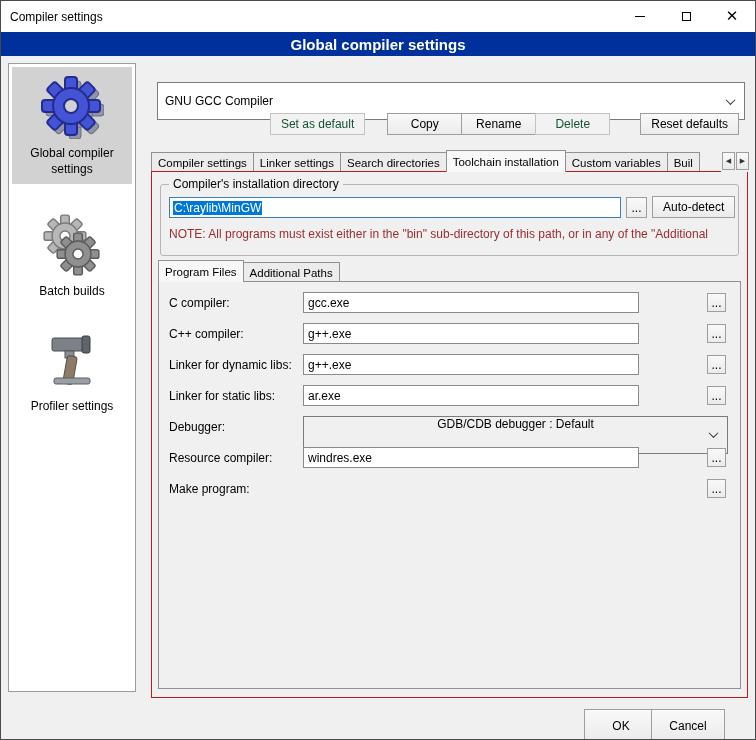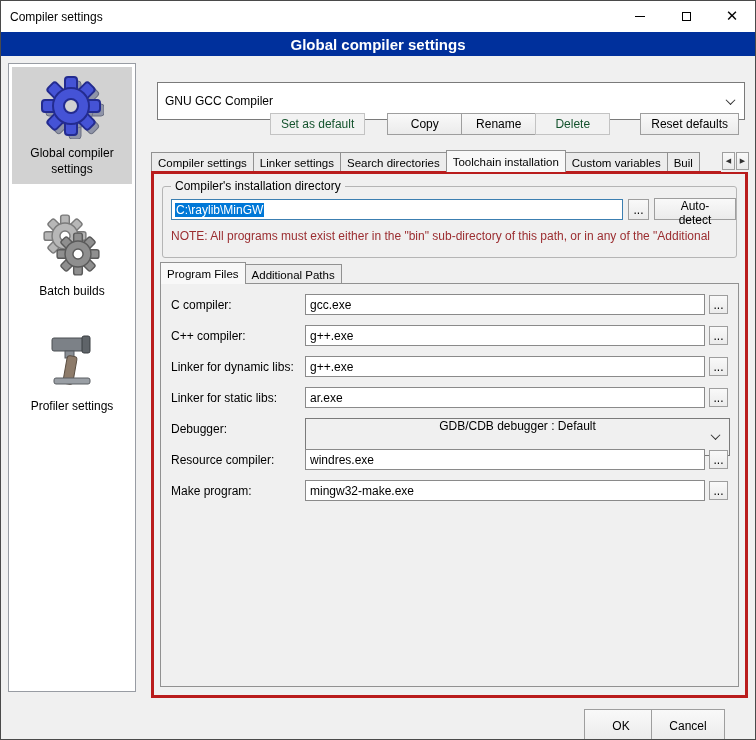--- a/index.html
+++ b/index.html
@@ -104,21 +104,21 @@
   }
   .scroll-btn {
     width: 13px; height: 18px; margin-left: 1px;
     border: 1px solid #9e9e9e; background: linear-gradient(#f9f9f9,#ebebeb);
     display: flex; align-items: center; justify-content: center;
     font-size: 7px; color: #333; cursor: default;
     font-family: "DejaVu Sans", sans-serif;
   }
   .tab-panel {
     position: absolute; left: 0; top: 115px; width: 597px; height: 527px;
-    border: 3px solid #b91c1c; background: #f0f0f0; z-index: 2;
+    border: 1px solid #b91c1c; background: #f0f0f0; z-index: 2;
   }
   
   .groupbox {
     position: absolute; left: 8px; top: 12px; right: 8px; height: 72px;
     border: 1px solid #b5b5b5; border-radius: 3px;
   }
   .groupbox-title {
     position: absolute; top: -8px; left: 8px;
     background: #f0f0f0; padding: 0 4px;
   }
@@ -139,21 +139,21 @@
     position: absolute; left: 6px; top: 88px; right: 6px; height: 22px;
     display: flex; align-items: flex-end;
   }
   .subpanel {
     position: absolute; left: 6px; top: 109px; right: 6px; bottom: 8px;
     border: 1px solid #919191; background: #f0f0f0;
   }
   .f-row { position: absolute; left: 0; right: 0; height: 22px; }
   .f-label { position: absolute; left: 10px; top: 4px; }
   .f-input {
-    position: absolute; left: 144px; top: 0; width: 400px; height: 21px;
+    position: absolute; left: 144px; top: 0; width: 336px; height: 21px;
     border: 1px solid #8a8a8a; background: #fff;
     font-family: inherit; font-size: 12px; padding: 0 4px; color: #000;
   }
   .f-browse { position: absolute; left: 548px; top: 1px; width: 19px; height: 19px; padding: 0; }
   .debug-combo { position: absolute; left: 144px; top: 0; width: 425px; background: #f0f0f0; flex-direction: column; }
   .r0 { top: 10px; } .r1 { top: 41px; } .r2 { top: 72px; } .r3 { top: 103px; }
   .r4 { top: 134px; } .r5 { top: 165px; } .r6 { top: 196px; }
   
   .footer-btn { position: absolute; top: 653px; width: 74px; height: 33px; }
   .ok-btn { right: 97px; }
@@ -318,21 +318,20 @@
           </div>
 
           <div class="f-row r5">
             <span class="f-label">Resource compiler:</span>
             <input class="f-input" value="windres.exe" style="">
             <button class="btn f-browse">...</button>
           </div>
 
           <div class="f-row r6">
             <span class="f-label">Make program:</span>
-            <input class="f-input" value="mingw32-make.exe" style="">
             <button class="btn f-browse">...</button>
           </div>
 
         </div>
       </div>
     </div>
 
     <button class="btn footer-btn ok-btn">OK</button>
     <button class="btn footer-btn cancel-btn">Cancel</button>
 

